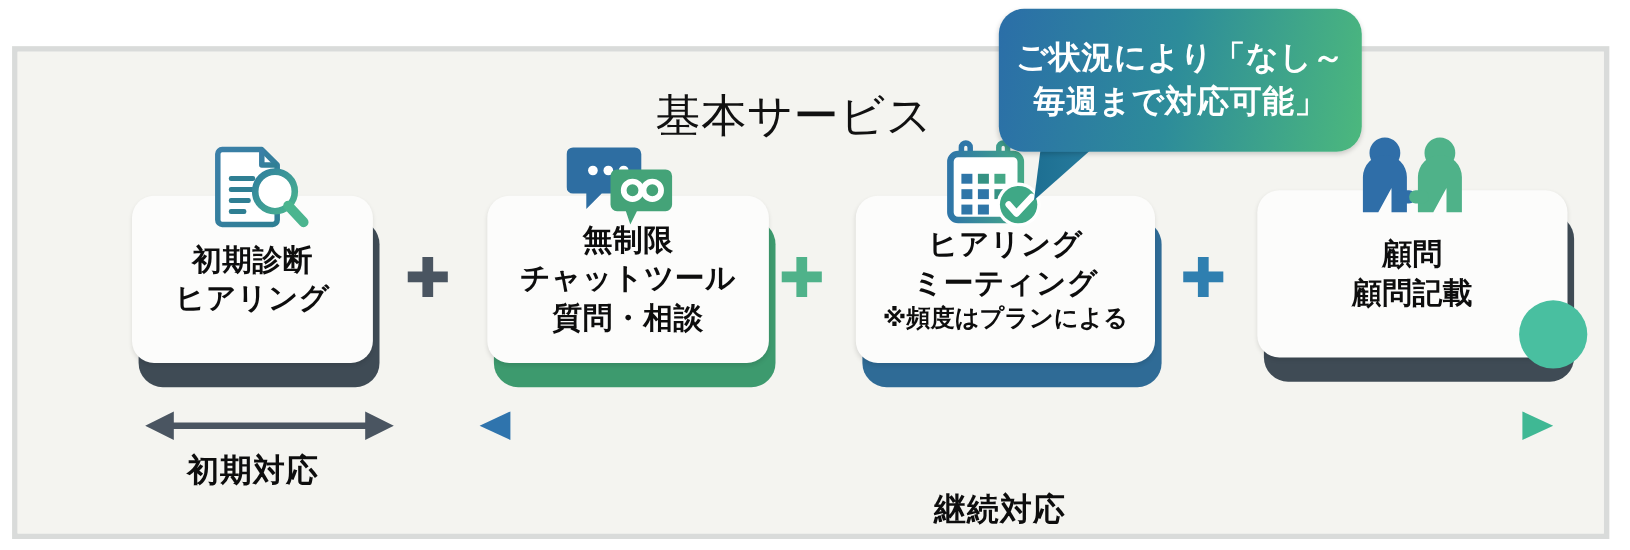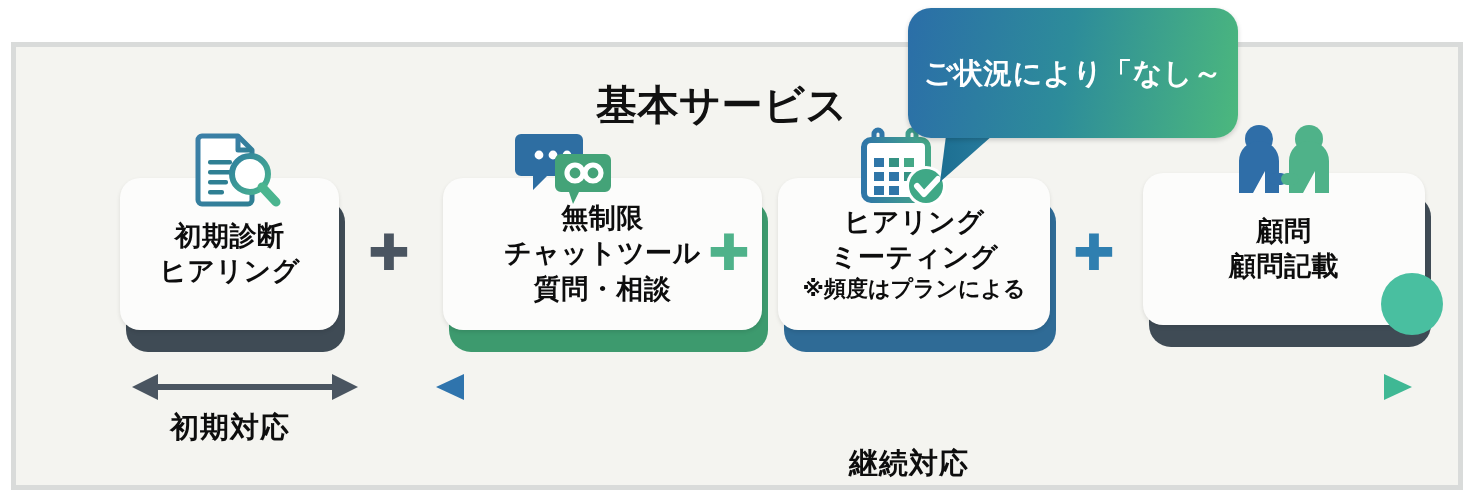--- a/index.html
+++ b/index.html
@@ -39,21 +39,21 @@
     height: 438px;
     background: #f4f4f0;
   }
 
   
   #title {
     position: absolute;
     left: 596px;
     top: 78px;
     font-size: 41px;
-    font-weight: bold;
+    font-weight: normal;
     color: #111111;
     letter-spacing: 0.5px;
     white-space: nowrap;
   }
 
   
   .card-wrap { position: absolute; }
   .card-shadow {
     position: absolute;
     left: 6px;
@@ -194,21 +194,21 @@
           <rect x="16" y="60" width="16" height="4.6" rx="2"></rect>
         </g>
         <circle cx="58" cy="44" r="18" fill="#ffffff" stroke="url(#lensg)" stroke-width="6"></circle>
         <line x1="70" y1="57" x2="84" y2="72" stroke="#4bb58f" stroke-width="9" stroke-linecap="round"></line>
       </svg>
     </div>
   </div>
 
   <div class="plus" style="left:368px; top:228px; font-size:50px; color:#4a5561;">✚</div>
 
-  <div class="card-wrap" style="left:443px; top:178px; width:319px; height:152px;">
+  <div class="card-wrap" style="left:443px; top:178px; width:239px; height:152px;padding-left:17px;">
     <div class="card-shadow" style="background:#3d9a6e;"></div>
     <div class="card-face">
       <div class="card-line">無制限</div>
       <div class="card-line">チャットツール</div>
       <div class="card-line">質問・相談</div>
     </div>
 
     <div class="card-icon" style="left:72px; top:-48px;">
       <svg width="100" height="84" viewBox="0 0 100 84">
         <path d="M6 4 h56 a6 6 0 0 1 6 6 v30 a6 6 0 0 1 -6 6 h-30 l-14 14 v-14 h-12 a6 6 0 0 1 -6 -6 v-30 a6 6 0 0 1 6 -6 z" fill="#2e6ea2"></path>
@@ -290,20 +290,21 @@
     <defs>
       <linearGradient id="tailg" x1="0" y1="0" x2="1" y2="0">
         <stop offset="0" stop-color="#1d6f92"></stop>
           <stop offset="1" stop-color="#2a7fa0"></stop>
       </linearGradient>
     </defs>
     <path d="M948 120 L1010 120 L940 182 Z" fill="url(#tailg)"></path>
   </svg>
   <div id="bubble">
     <div class="b-line">ご状況により「なし～</div>
+    <div class="b-line">毎週まで対応可能」</div>
   </div>
 
   <svg class="arrow-svg" style="left:130px; top:372px;" width="230" height="30" viewBox="0 0 230 30">
     <line x1="26" y1="15" x2="204" y2="15" stroke="#4a5561" stroke-width="6"></line>
     <polygon points="2,15 28,2 28,28" fill="#4a5561"></polygon>
     <polygon points="228,15 202,2 202,28" fill="#4a5561"></polygon>
   </svg>
   <div class="arrow-label" style="left:170px; top:408px;">初期対応</div>
 
   <svg class="arrow-svg" style="left:434px; top:372px;" width="980" height="30" viewBox="0 0 980 30">

